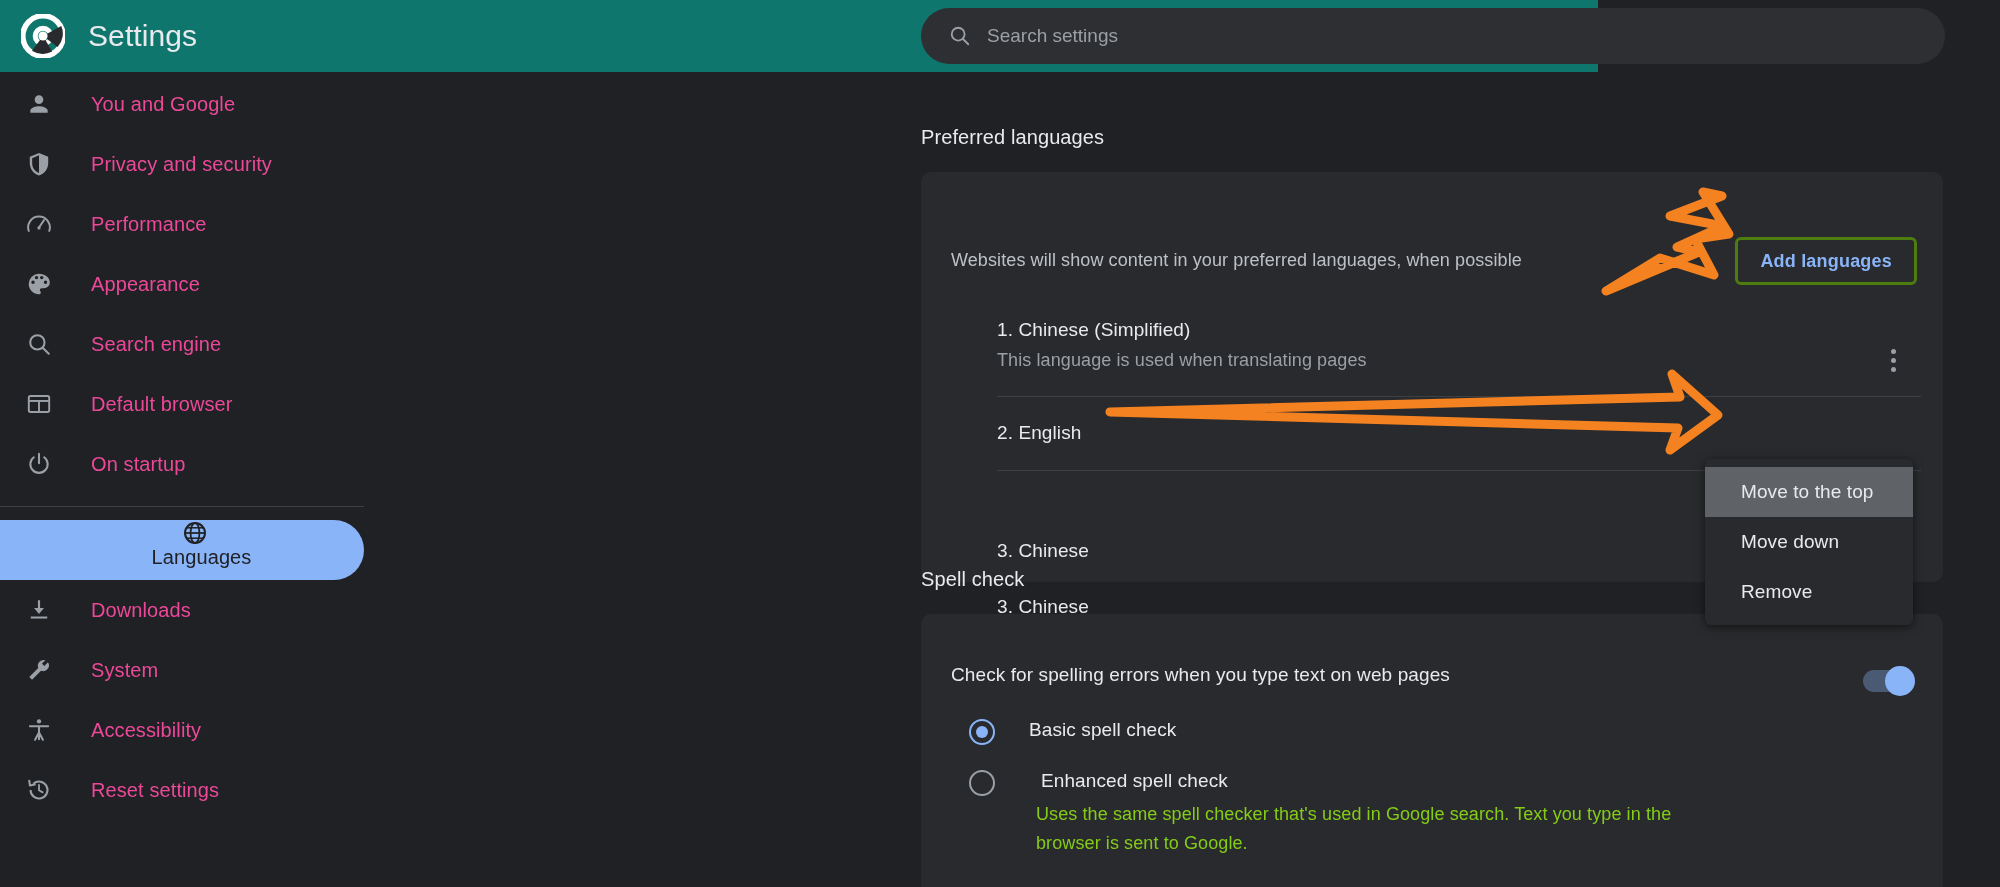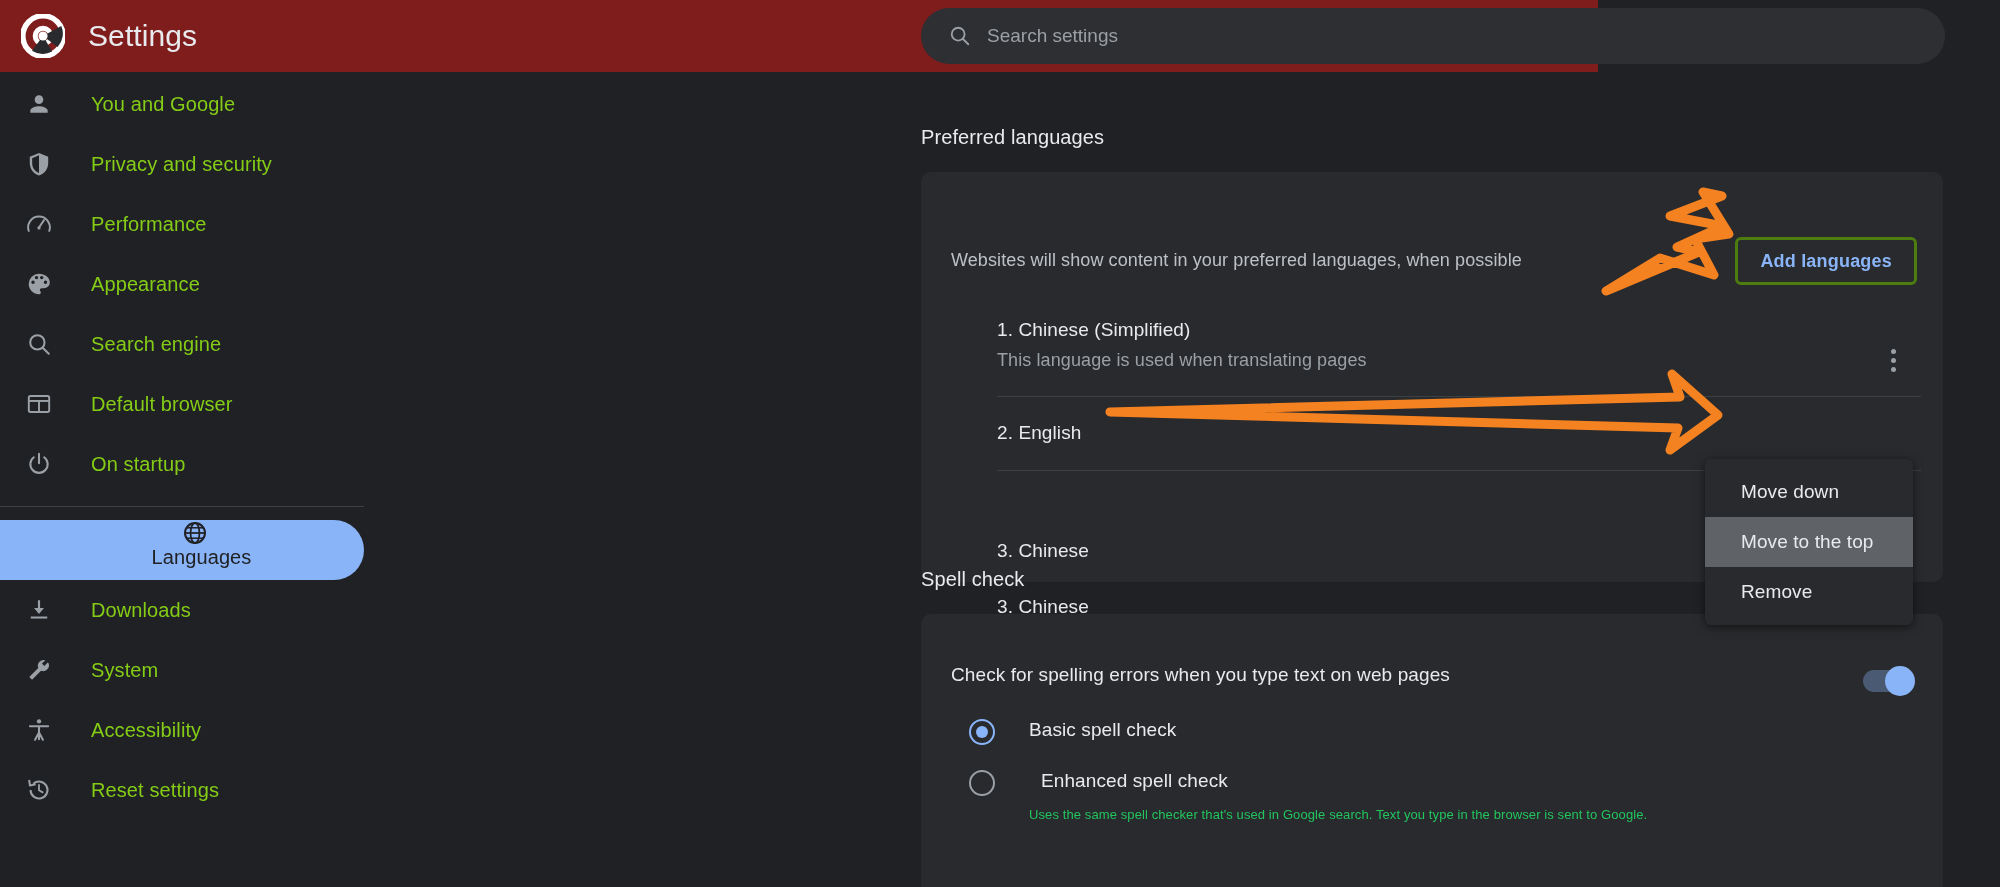--- a/index.html
+++ b/index.html
@@ -10,21 +10,21 @@
     background: #202124;
     font-family: "Liberation Sans", sans-serif;
     -webkit-font-smoothing: antialiased;
   }
 
   
   .header {
     position: absolute;
     top: 0; left: 0;
     width: 1598px; height: 72px;
-    background: #7f1d1d;
+    background: #0f766e;
     display: flex;
     align-items: center;
   }
   .chrome-logo {
     position: absolute;
     left: 21px; top: 14px;
     width: 44px; height: 44px;
   }
   .app-title {
     position: absolute;
@@ -81,21 +81,21 @@
   .nav-item .ic {
     width: 26px; height: 26px;
     margin-left: 26px;
     flex: 0 0 26px;
     display: flex; align-items: center; justify-content: center;
     color: #9aa0a6;
   }
   .nav-item .lbl {
     margin-left: 39px;
     font-size: 20px;
-    color: #84cc16;
+    color: #ec4899;
     letter-spacing: 0.1px;
     white-space: nowrap;
   }
   .nav-item.active { background: #8AB4F8; flex-direction: column; }
   .nav-item.active .ic { color: #202124; }
   .nav-item.active .lbl { color: #202124; }
   .nav-sep {
     height: 1px;
     background: #3c4043;
     margin: 12px 0 13px 0;
@@ -227,25 +227,26 @@
     background: #8AB4F8;
   }
   .opt-label {
     position: absolute;
     font-size: 19px;
     color: #e8eaed;
     letter-spacing: 0.1px;
   }
   .opt-desc {
     position: absolute;
-    font-size: 13px;
-    color: #22c55e;
+    font-size: 18px;
+    color: #84cc16;
     line-height: 29px;
     letter-spacing: 0.1px;
     width: 690px;
+    margin-left: 7px;
   }
   .annot-layer {
     position: absolute;
     top: 0; left: 0;
     width: 2000px; height: 887px;
     pointer-events: none;
     z-index: 40;
   }
 </style>
 </head>
@@ -429,22 +430,22 @@
     <div class="divider" style="left:76px; right:22px; top:298px;"></div>
 
     <div class="lang-row" style="left:76px; top:424px;">
       <div class="lang-name">3. Chinese</div>
     </div>
   </div>
 
   <div class="lang-name" style="position:absolute; left:632px; top:468px;">3. Chinese</div>
 
   <div class="ctx-menu" style="left:1340px; top:387px; width:208px;">
+    <div class="ctx-item hl">Move to the top</div>
     <div class="ctx-item">Move down</div>
-    <div class="ctx-item hl">Move to the top</div>
     <div class="ctx-item">Remove</div>
   </div>
 
   <div class="sec-title" style="left:556px; top:496px;">Spell check</div>
 
   <div class="card" style="left:556px; top:542px; width:1022px; height:333px;">
 
     <div class="opt-label" style="left:30px; top:50px;">Check for spelling errors when you type text on web pages</div>
 
     <div class="toggle" style="right:30px; top:56px;">

